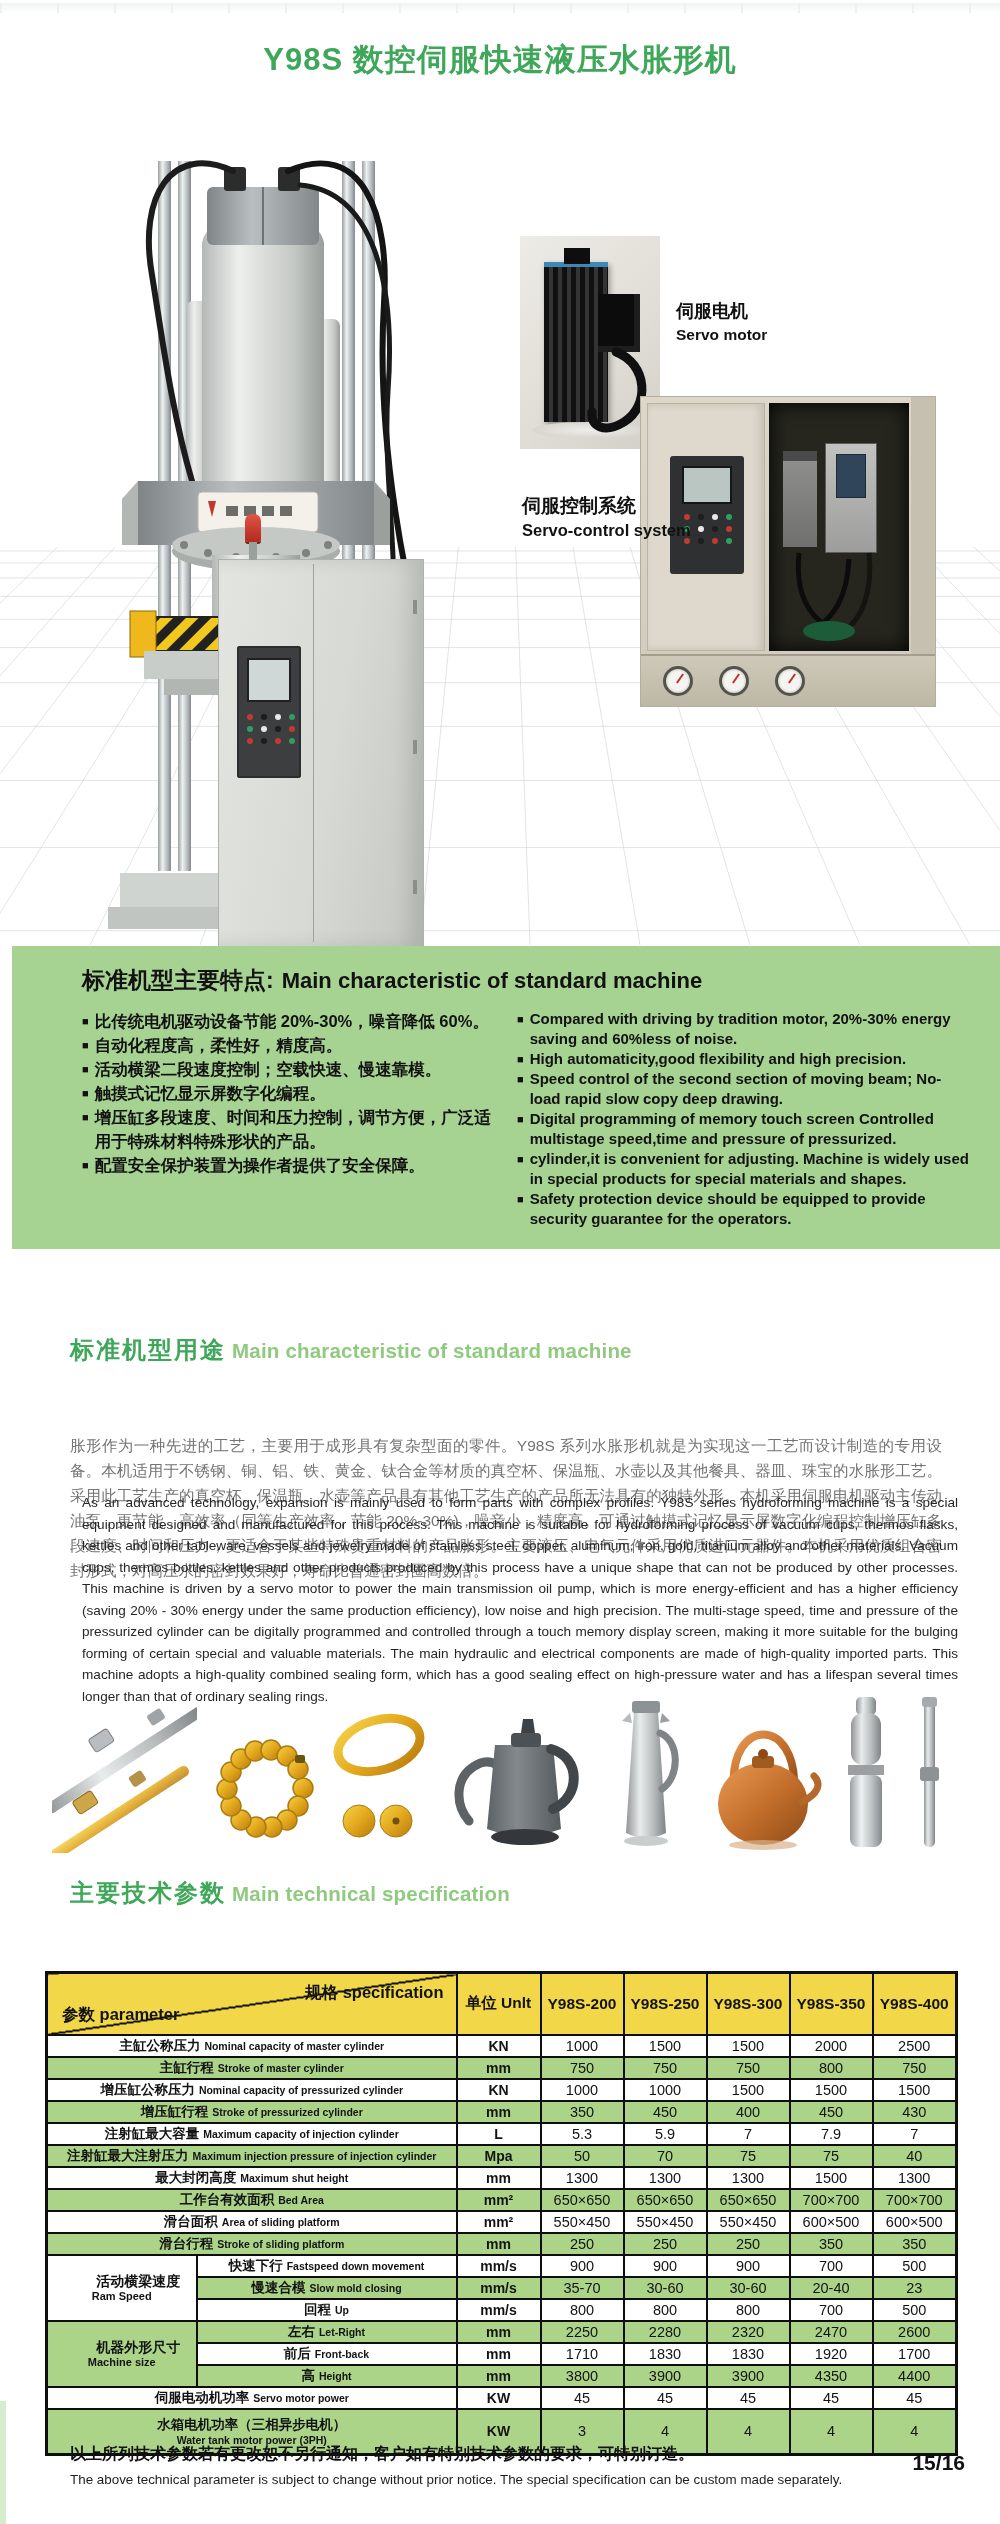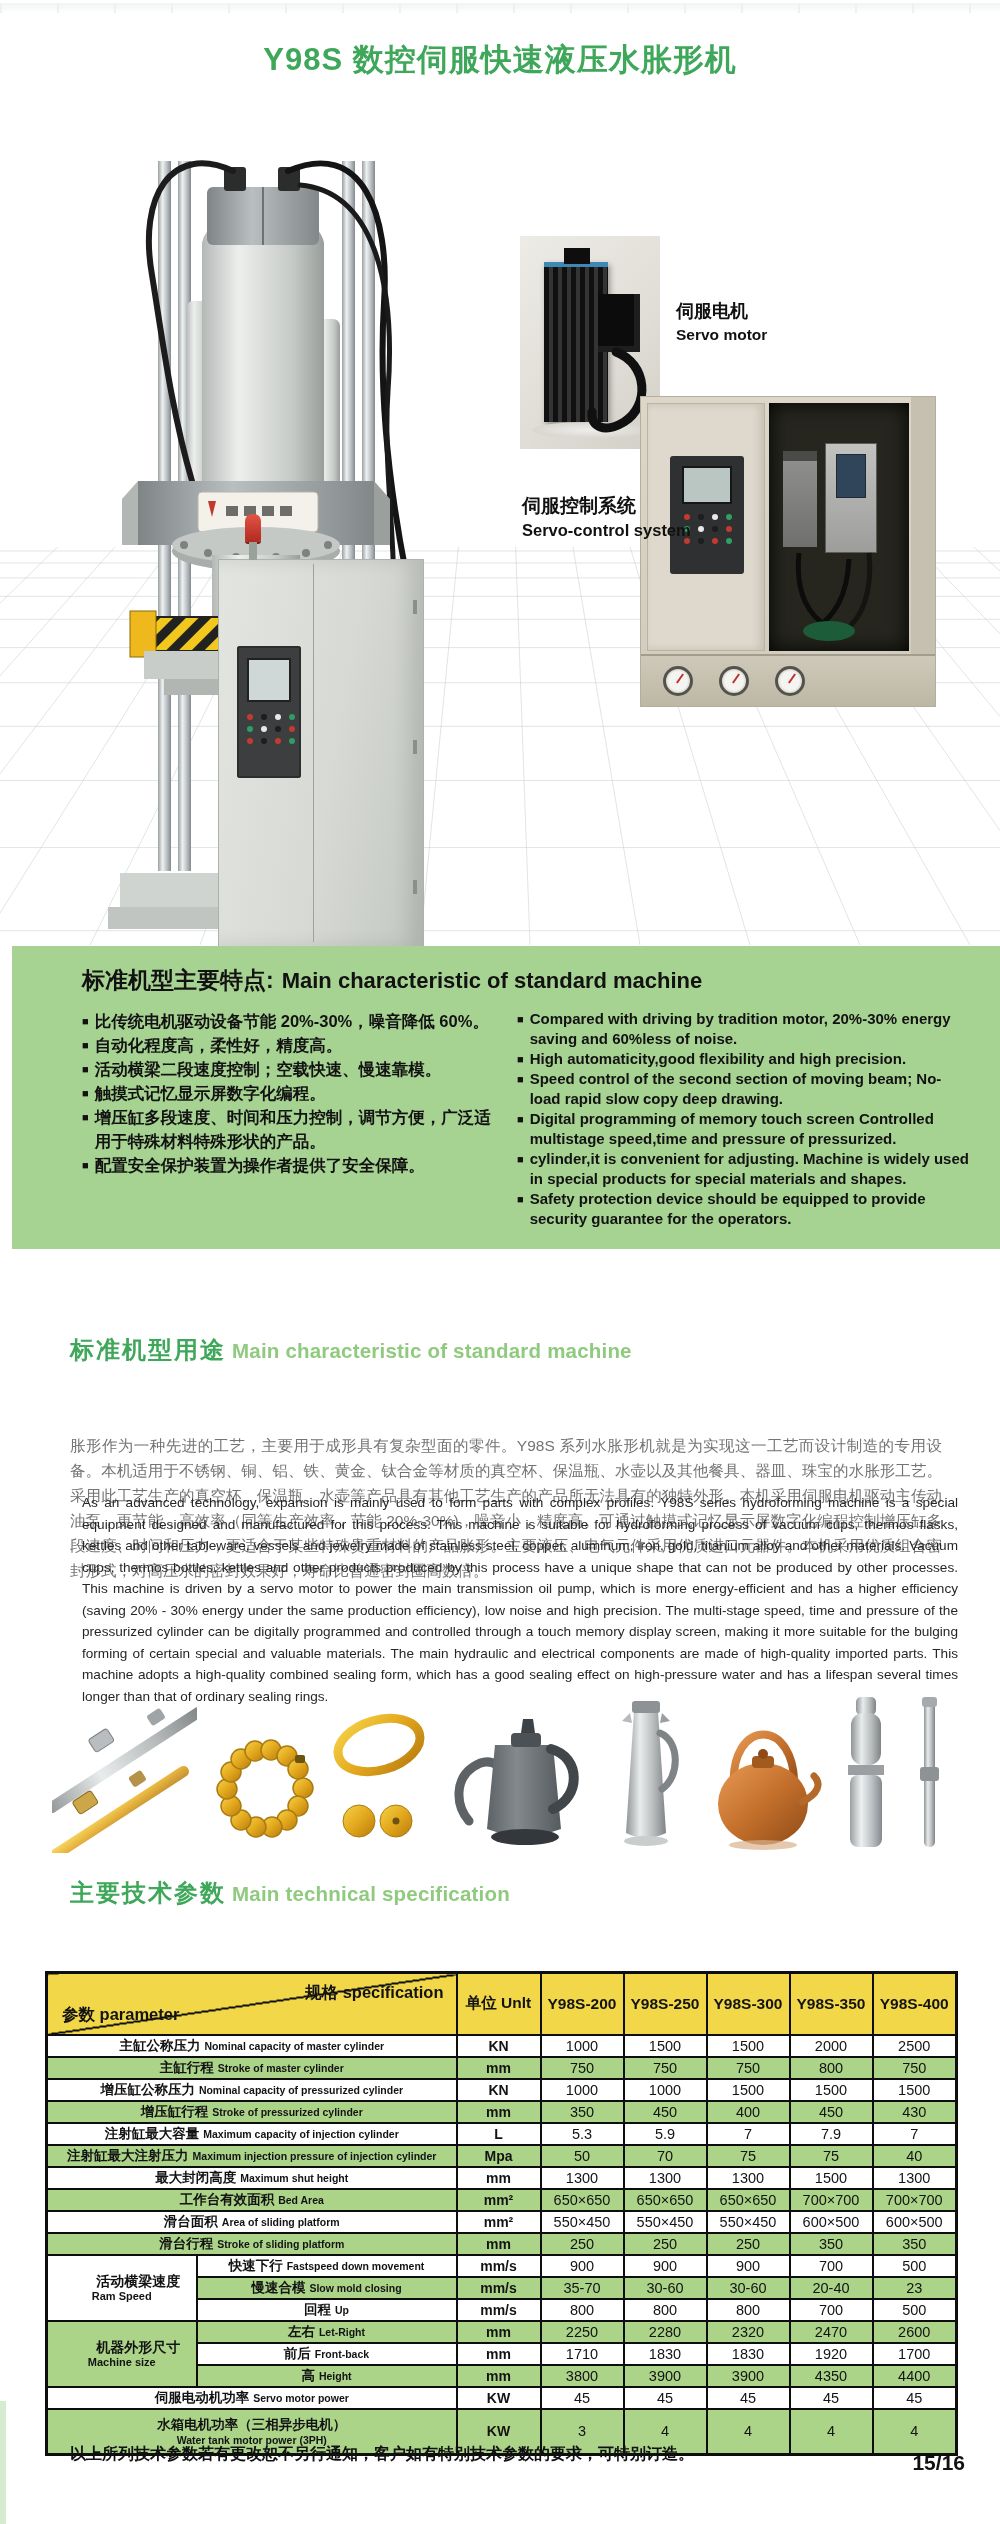--- a/index.html
+++ b/index.html
@@ -695,15 +695,16 @@
           <td class="vl">3</td>
           <td class="vl">4</td>
           <td class="vl">4</td>
           <td class="vl">4</td>
           <td class="vl">4</td>
         </tr>
       </tbody>
   </table>
 
   <div class="foot-zh">以上所列技术参数若有更改恕不另行通知，客户如有特别技术参数的要求，可特别订造。</div>
+  <div class="foot-en">The above technical parameter is subject to change without prior notice. The special specification can be custom made separately.</div>
   <div class="pagenum">15/16</div>
   <div class="edge-sliver"></div>
 </div>
 
 </body></html>

